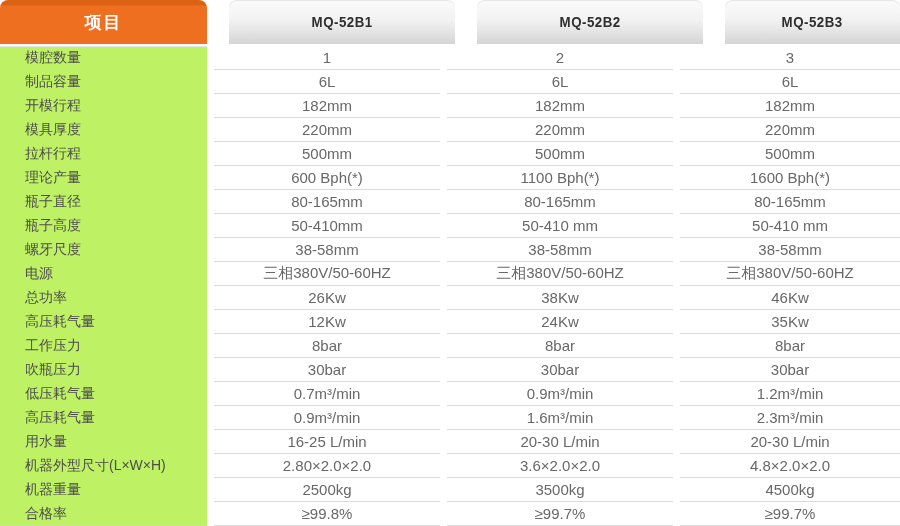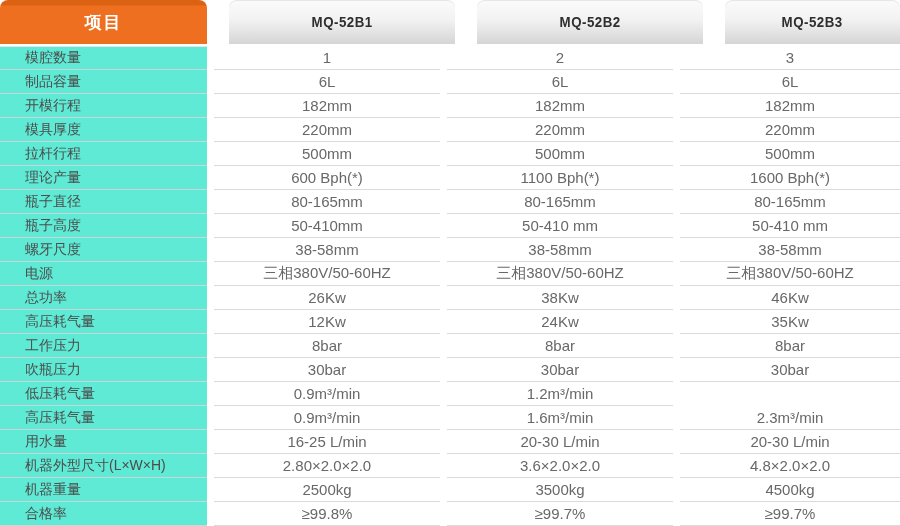--- a/index.html
+++ b/index.html
@@ -41,21 +41,21 @@
 
   
   .table-body { margin-top: 2px; }
   .table-row {
     display: grid;
     grid-template-columns: 207px 226px 226px 1fr;
     column-gap: 7px;
     height: 24px;
   }
   .label-cell {
-    background: #5eead4;
+    background: #bef264;
     border-bottom: 1px solid #cfd4d9;
     display: flex; align-items: center;
     padding-left: 25px;
     font-size: 14px;
     color: #4d4d4d;
   }
   .table-row:first-child .label-cell { border-top: 1px solid #e3e6e9; }
   .value-cell {
     background: #ffffff;
     border-bottom: 1px solid #dadada;
@@ -160,20 +160,21 @@
         <div class="value-cell">8bar</div>
       </div>
       <div class="table-row">
         <div class="label-cell">吹瓶压力</div>
         <div class="value-cell">30bar</div>
         <div class="value-cell">30bar</div>
         <div class="value-cell">30bar</div>
       </div>
       <div class="table-row">
         <div class="label-cell">低压耗气量</div>
+        <div class="value-cell">0.7m³/min</div>
         <div class="value-cell">0.9m³/min</div>
         <div class="value-cell">1.2m³/min</div>
       </div>
       <div class="table-row">
         <div class="label-cell">高压耗气量</div>
         <div class="value-cell">0.9m³/min</div>
         <div class="value-cell">1.6m³/min</div>
         <div class="value-cell">2.3m³/min</div>
       </div>
       <div class="table-row">

